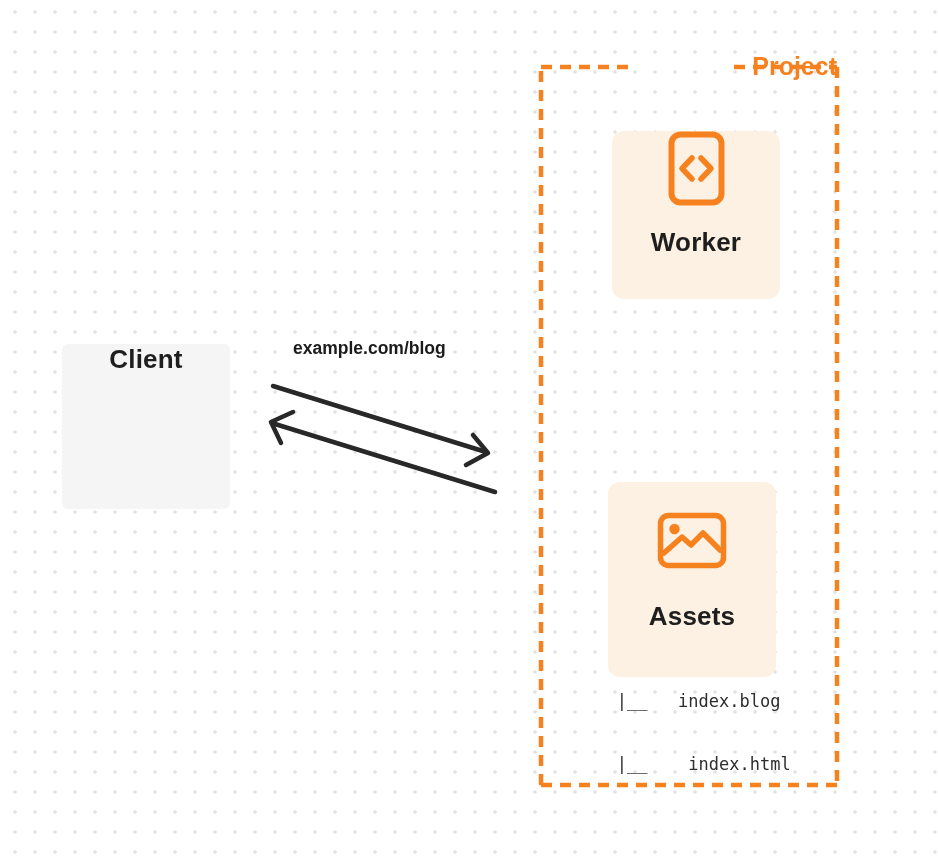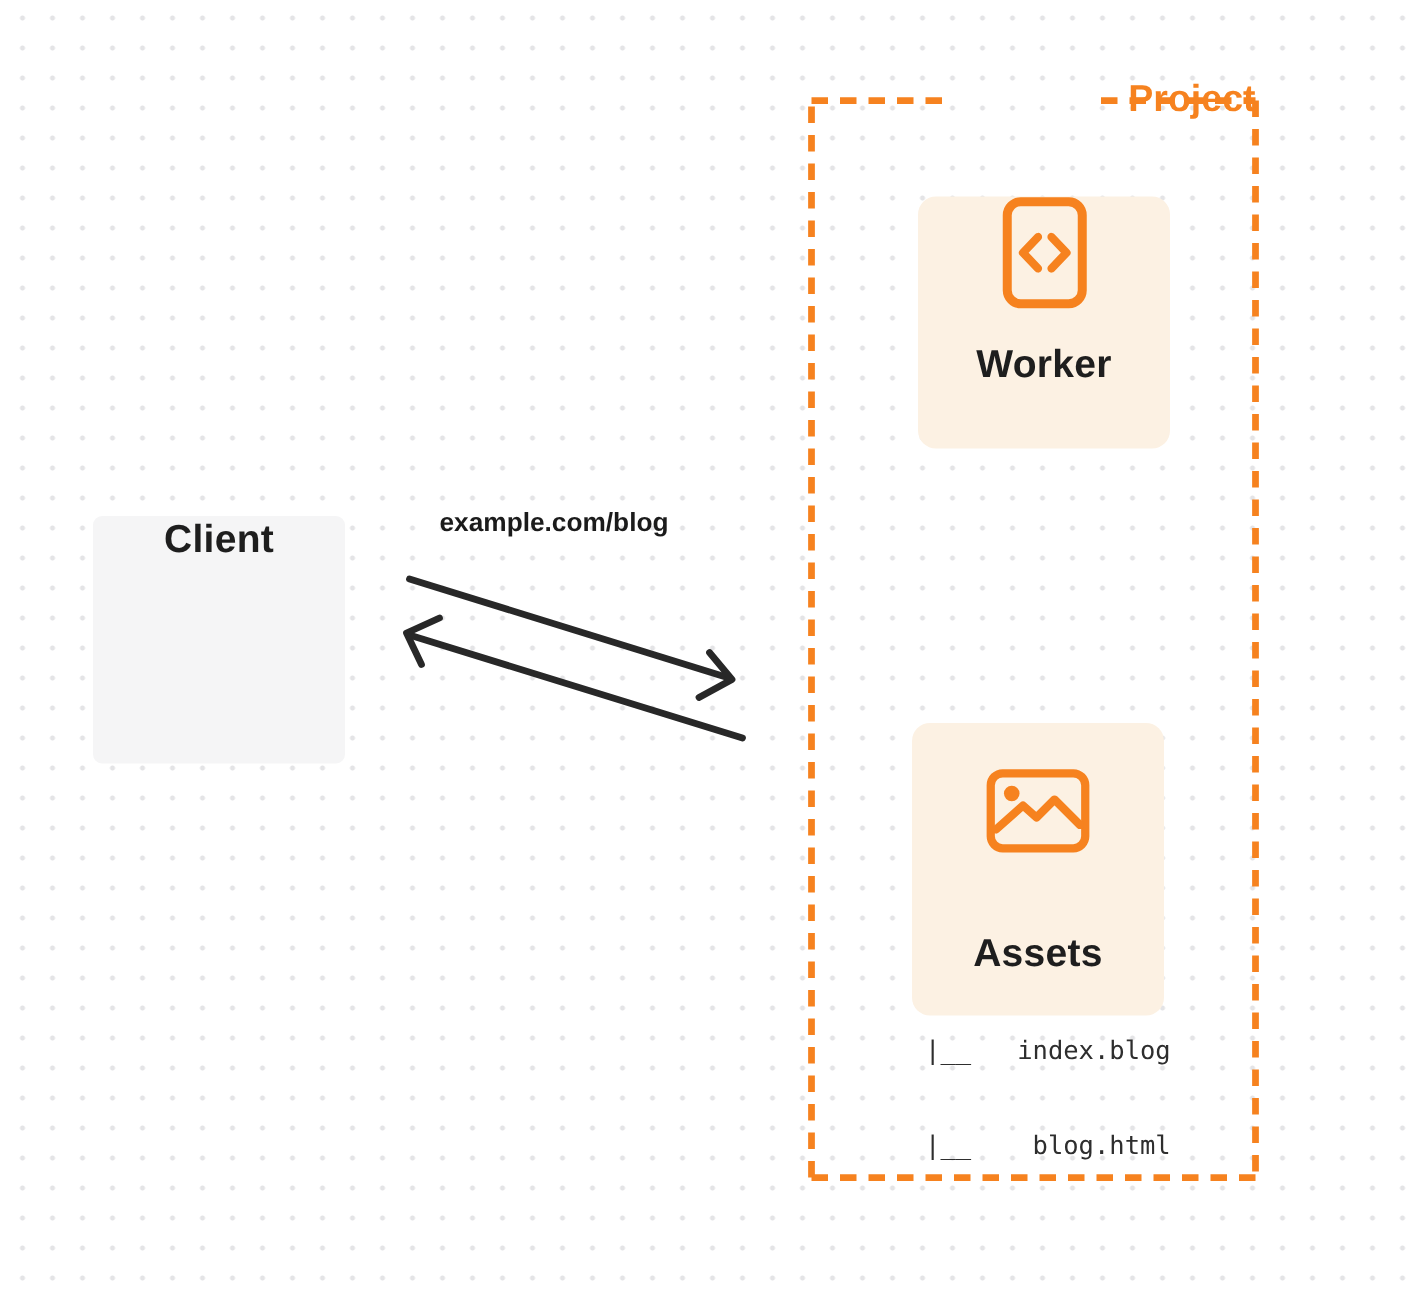--- a/index.html
+++ b/index.html
@@ -56,21 +56,21 @@
   .node {
     position: absolute;
     width: 168px;
     background: #fcf1e3;
     border-radius: 12px;
     display: flex;
     flex-direction: column;
     align-items: center;
   }
   .node.worker { left: 612px; top: 131px; height: 168px; }
-  .node.assets { left: 608px; top: 482px; height: 165px; padding-top: 30px; gap: 19px; }
+  .node.assets { left: 608px; top: 482px; height: 165px; padding-top: 30px; }
   .node.worker .node-label { margin-top: 21px; }
   .node.assets .node-label { margin-top: 32px; }
   .tree {
     position: absolute;
     left: 586px; top: 649px;
     font-family: "DejaVu Sans Mono", monospace;
     font-size: 17px;
     line-height: 21px;
     color: #2e2e2e;
     white-space: pre;
@@ -123,17 +123,17 @@
     <svg width="70" height="57" viewBox="0 0 70 57">
       <rect x="3.5" y="3.5" width="63" height="50" rx="8" fill="none" stroke="#f6821f" stroke-width="5.5"></rect>
       <circle cx="17.5" cy="17" r="5.2" fill="#f6821f"></circle>
       <path d="M7 41 L25 25 L34 33 L46 21 L63 38" fill="none" stroke="#f6821f" stroke-width="5.5" stroke-linecap="round" stroke-linejoin="round"></path>
     </svg>
     <div class="node-label">Assets</div>
   </div>
 
   <div class="tree">
     <div>   |__   index.blog</div>
-    <div>   |__    blog.html</div>
+    <div>   |__    index.html</div>
     
   </div>
 
 </div>
 
 </body></html>

